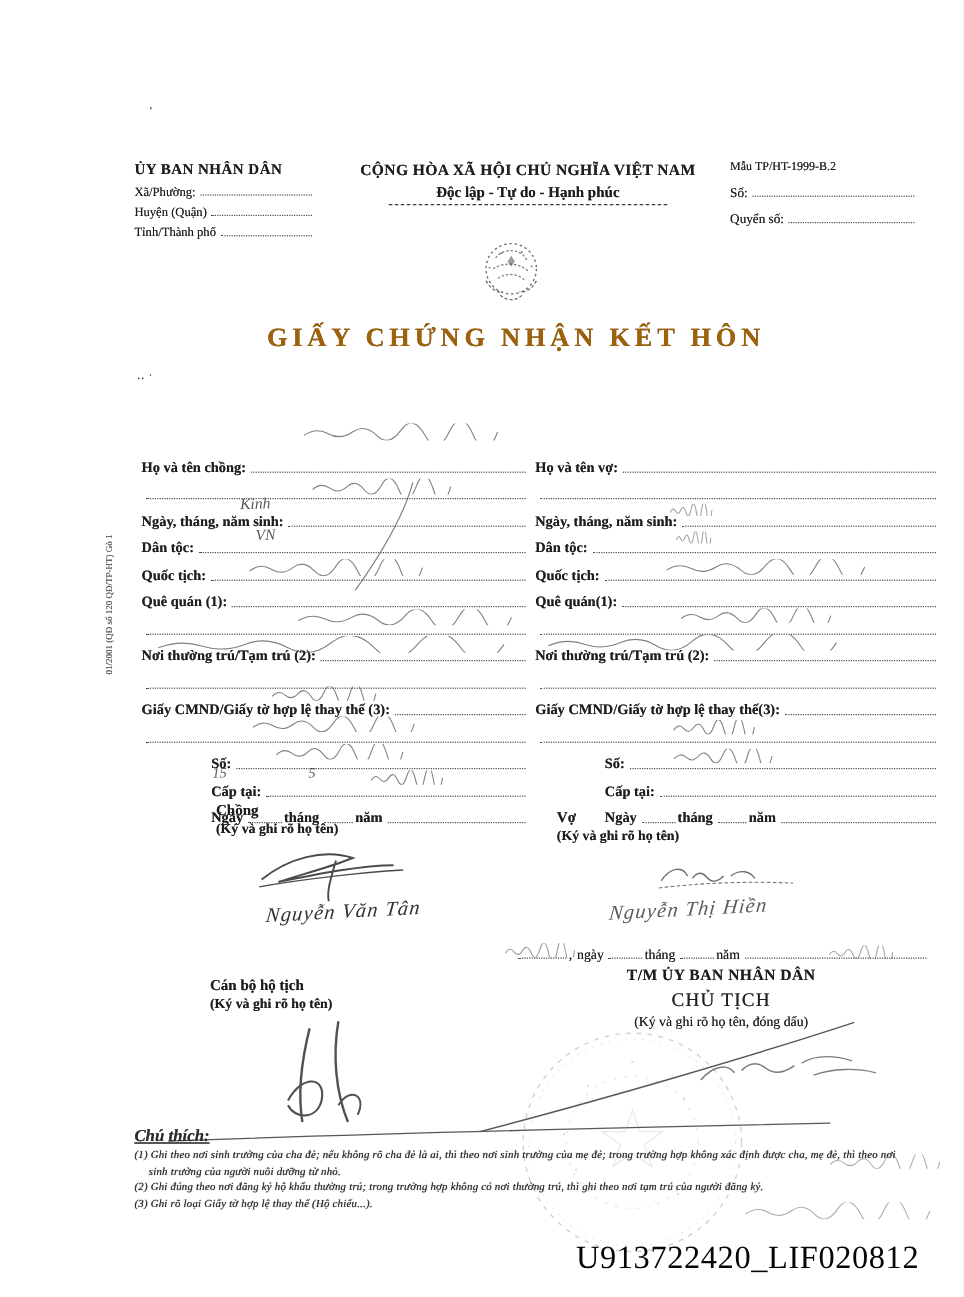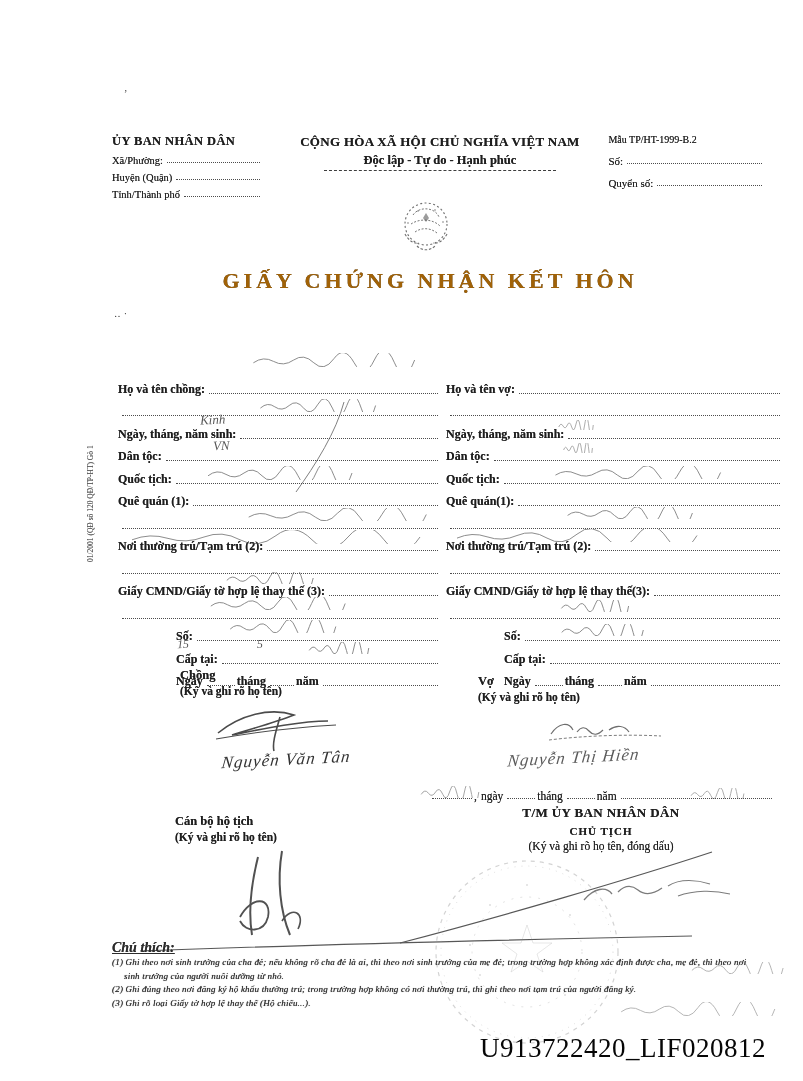--- a/index.html
+++ b/index.html
@@ -30,21 +30,21 @@
   .row{display:flex;align-items:flex-end;height:22.5px;}
   .row .lbl{font-weight:bold;font-size:12px;white-space:nowrap;}
   .row.indent{padding-left:58px;}
   
   .sigblock{position:absolute;text-align:left;}
   .sigrole{font-size:12.5px;font-weight:bold;}
   .signote{font-size:11.5px;font-weight:bold;margin-top:2px;}
   .committee{position:absolute;left:422px;top:784px;width:358px;text-align:center;}
   .dateline{display:flex;align-items:flex-end;font-size:11.5px;height:18px;padding:0 6px;}
   .tm{font-size:13px;font-weight:bold;letter-spacing:.4px;margin-top:3px;}
-  .chutich{font-size:11px;font-weight:bold;letter-spacing:1px;margin-top:4px;}
+  .chutich{font-size:16px;font-weight:normal;letter-spacing:1px;margin-top:4px;}
   .cnote{font-size:11.5px;margin-top:3px;}
   
   .hw{position:absolute;font-style:italic;color:#3a3a3a;opacity:.85;transform:rotate(-2deg);
       font-size:13px;white-space:nowrap;text-shadow:none;}
   .sig-name{position:absolute;font-style:italic;color:#333;font-size:17px;white-space:nowrap;
             transform:skewX(-9deg) rotate(-3deg);text-shadow:none;letter-spacing:1px;}
   .squig{position:absolute;opacity:.7;}
   
   .footnotes{position:absolute;left:112px;top:940px;width:640px;font-style:italic;color:#2c2c2c;}
   .fn-head{font-size:14px;font-weight:bold;text-decoration:underline;}
@@ -293,21 +293,21 @@
   <div class="sigblock" style="left:180px;top:668px;width:240px">
     <div class="sigrole">Chồng</div>
     <div class="signote">(Ký và ghi rõ họ tên)</div>
   </div>
   <svg class="squig" style="left:210px;top:703px;width:160px;height:50px;opacity:.9" viewBox="0 0 160 50">
     <path d="M8 30 C30 12 60 4 84 12 C64 20 40 26 22 32 C52 26 90 18 118 18 M70 14 C66 28 62 40 64 48" fill="none" stroke="#383838" stroke-width="1.6"></path>
     <path d="M6 36 C40 30 90 24 126 22" fill="none" stroke="#383838" stroke-width="1.1"></path>
   </svg>
   <span class="sig-name" style="left:222px;top:750px">Nguyễn Văn Tân</span>
 
-  <div class="sigblock" style="left:478px;top:674px;width:250px">
+  <div class="sigblock" style="left:464px;top:674px;width:250px">
     <div class="sigrole">Vợ</div>
     <div class="signote">(Ký và ghi rõ họ tên)</div>
   </div>
   <svg class="squig" style="left:545px;top:718px;width:120px;height:28px;opacity:.8" viewBox="0 0 120 28">
     <path d="M6 16 C14 4 24 4 28 12 M32 14 Q38 6 44 13 T58 12 M64 12 C72 6 80 8 84 14" fill="none" stroke="#4a4a4a" stroke-width="1.2"></path>
     <path d="M4 22 C36 18 80 16 116 18" fill="none" stroke="#4a4a4a" stroke-width=".9" stroke-dasharray="3 2"></path>
   </svg>
   <span class="sig-name" style="left:508px;top:748px;opacity:.8">Nguyễn Thị Hiền</span>
 
   <div class="committee">

